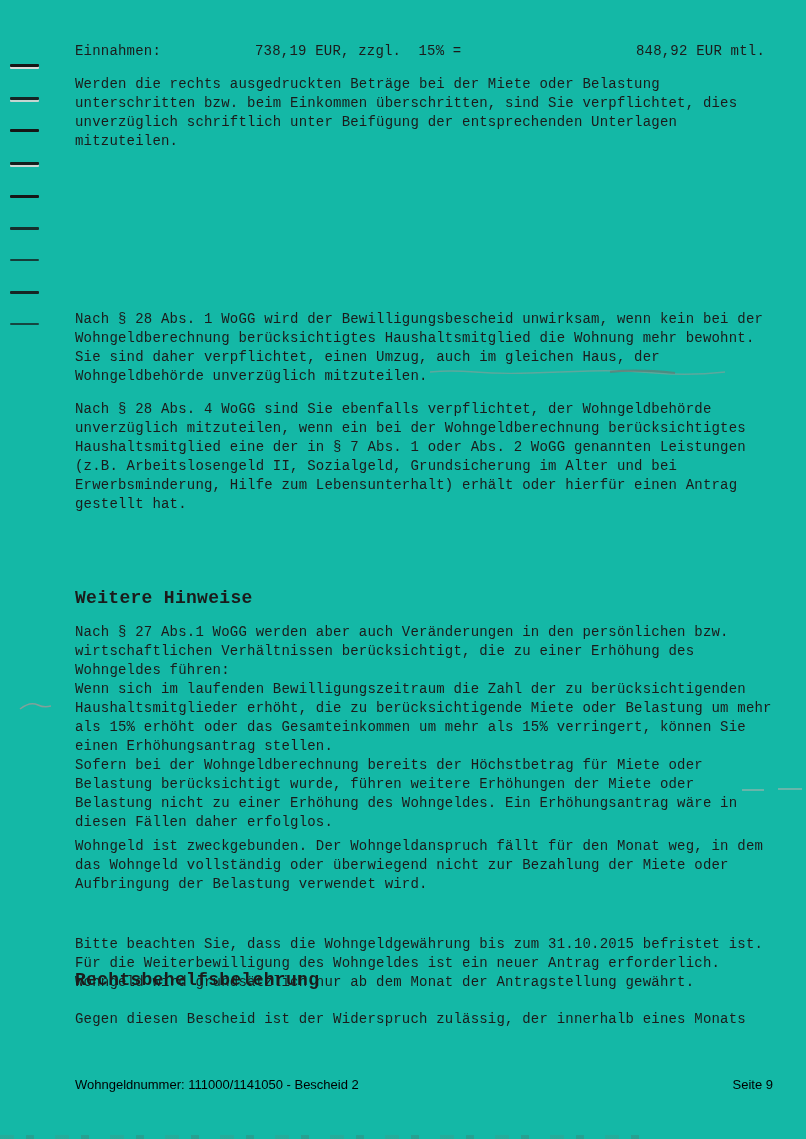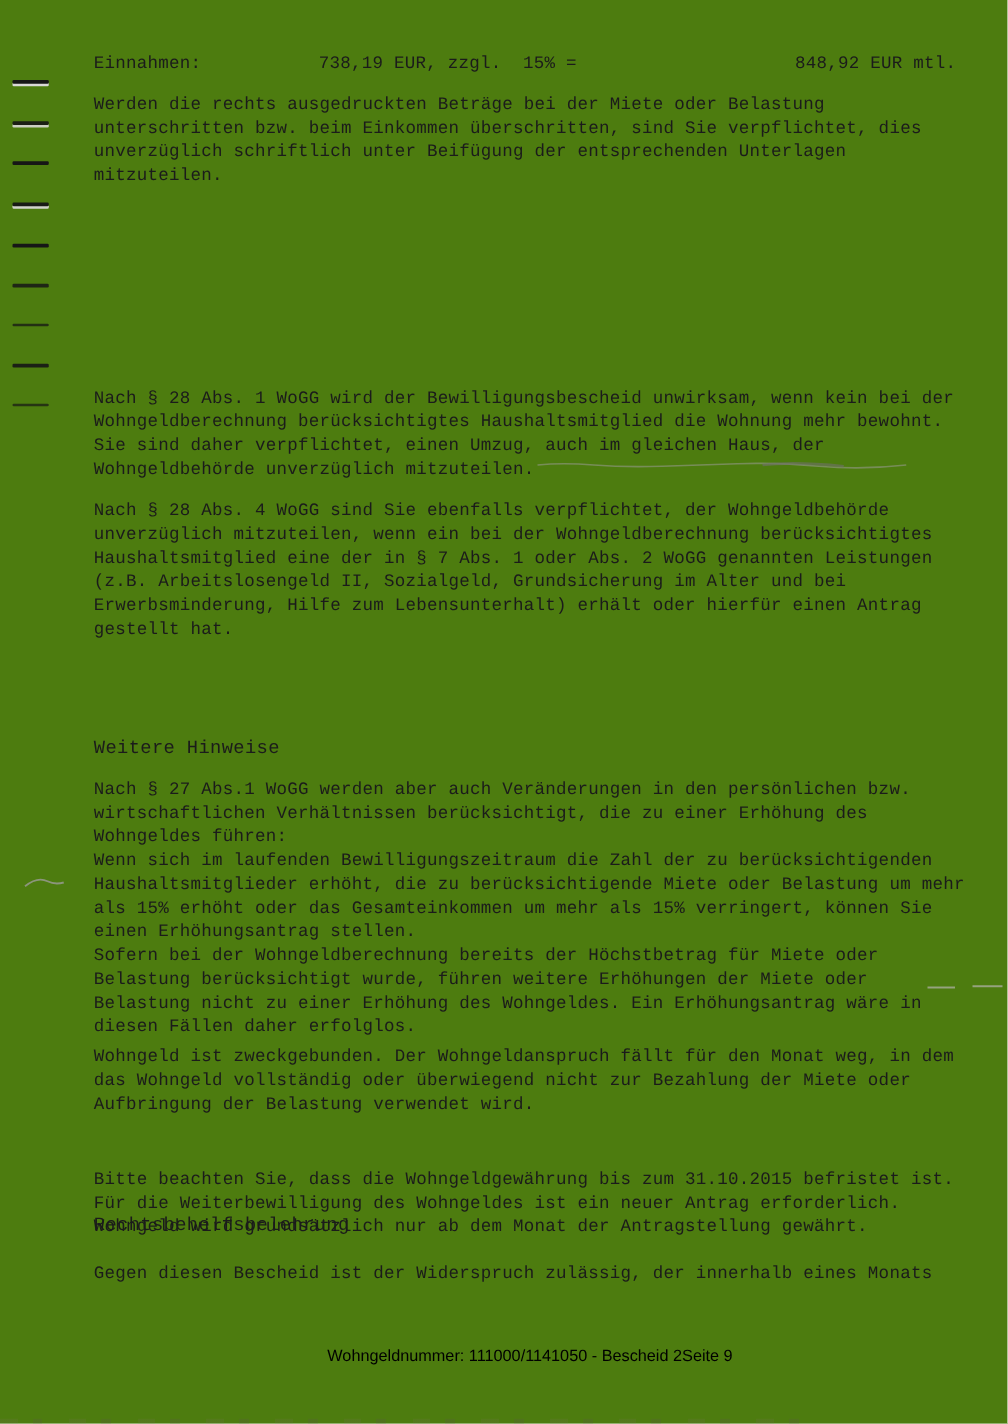--- a/index.html
+++ b/index.html
@@ -1,20 +1,20 @@
 <!DOCTYPE html>
 <html><head>
 <meta charset="utf-8">
 <style>
   html, body { margin: 0; padding: 0; background: #ffffff; }
   .page {
     position: relative;
     width: 806px;
     height: 1139px;
-    background: #4d7c0f;
+    background: #14b8a6;
     overflow: hidden;
     font-family: "Liberation Mono", "DejaVu Sans Mono", monospace;
     color: #1b1b1b;
   }
   .income-line {
     position: absolute;
     left: 75px;
     top: 42px;
     width: 690px;
     display: flex;
@@ -31,33 +31,33 @@
     width: 715px;
     font-size: 14px;
     line-height: 19px;
     letter-spacing: 0.2px;
     white-space: pre-wrap;
   }
   .heading {
     position: absolute;
     left: 75px;
     width: 715px;
-    font-size: 15px;
+    font-size: 18px;
     line-height: 19px;
     letter-spacing: 0.3px;
-    font-weight: normal;
+    font-weight: bold;
     white-space: pre;
   }
   .footer {
     position: absolute;
     left: 75px;
     top: 1077px;
     width: 698px;
     display: flex;
-    justify-content: center;
+    justify-content: space-between;
     font-family: "Liberation Sans", sans-serif;
     font-size: 13px;
     color: #000;
   }
   .margin-mark {
     position: absolute;
     left: 10px;
     width: 29px;
     height: 3px;
     background: #161616;

